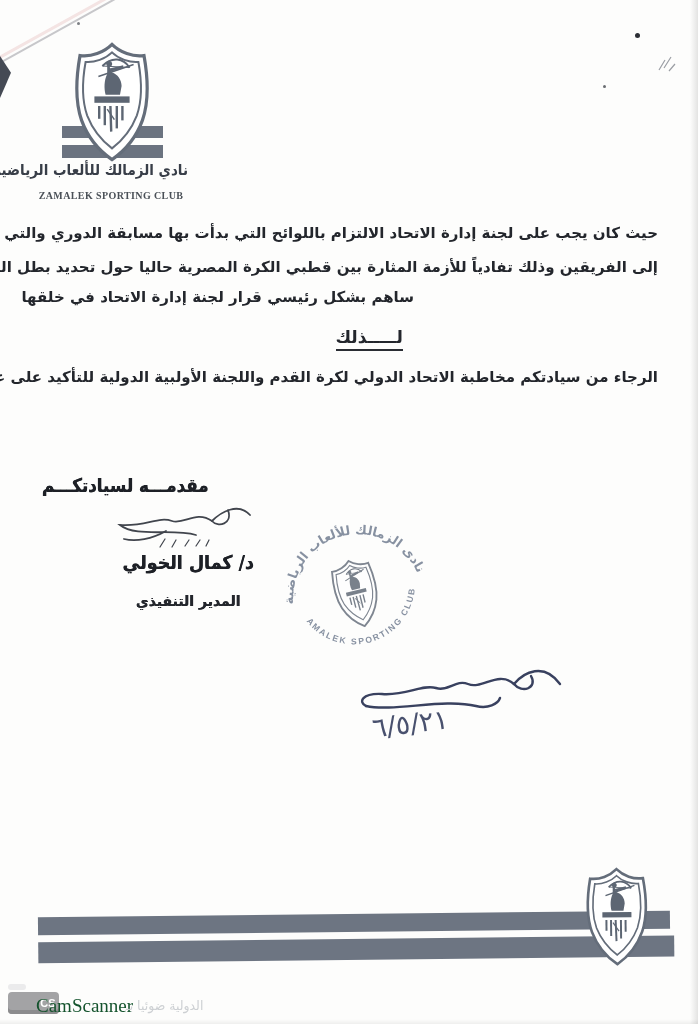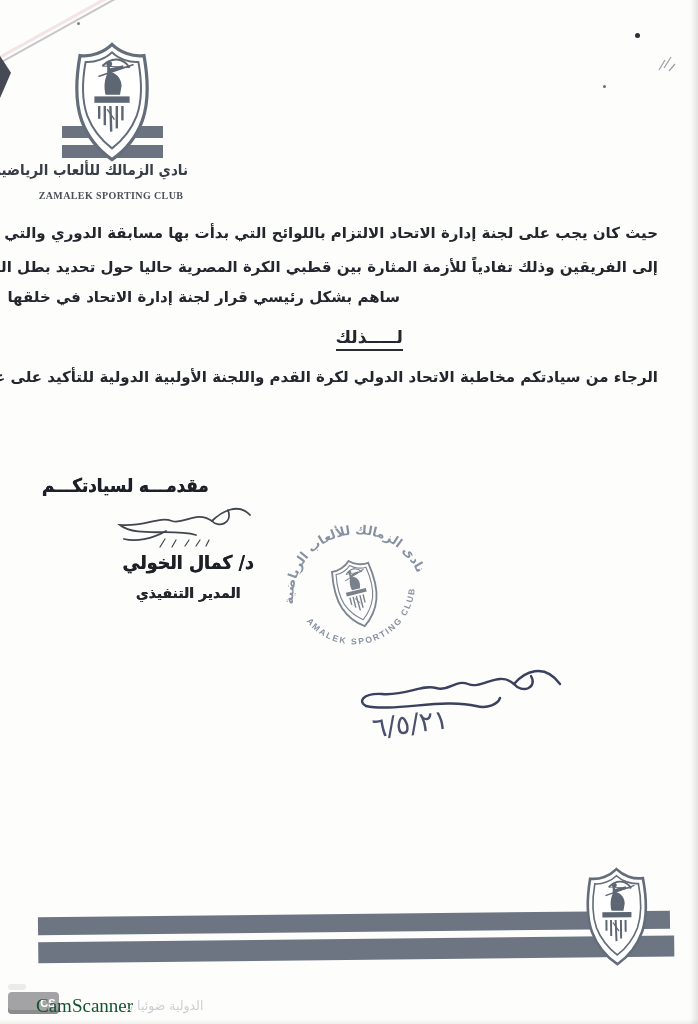--- a/index.html
+++ b/index.html
@@ -33,35 +33,35 @@
     transform:scaleY(1.12);letter-spacing:-0.5px;white-space:nowrap;}
   .club-en{position:absolute;left:30px;top:190px;width:162px;text-align:center;
     font-family:"Liberation Serif",serif;font-size:10px;font-weight:700;
     letter-spacing:.4px;color:#4a5057;white-space:nowrap;}
 
   
   .line{position:absolute;direction:rtl;white-space:nowrap;
     font-size:15px;font-weight:700;color:#23262c;}
   .l-p1a{right:40px;top:224px;}
   .l-p1b{right:40px;top:258px;}
-  .l-p1c{right:298px;top:288px;margin-left:36px;}
+  .l-p1c{right:284px;top:288px;margin-left:36px;}
   .therefore{position:absolute;right:295px;top:327px;direction:rtl;
     font-size:17px;font-weight:700;color:#23262c;
     border-bottom:2.5px solid #2a2d33;padding-bottom:2px;white-space:nowrap;}
   .l-p2a{right:40px;top:368px;}
   .l-p2b{right:40px;top:402px;}
   .closing{position:absolute;right:230px;top:438px;direction:rtl;white-space:nowrap;
     font-size:15.5px;font-weight:700;font-style:italic;color:#23262c;}
   .presented{position:absolute;right:490px;top:474px;direction:rtl;white-space:nowrap;
     font-size:19px;font-weight:700;color:#1d2026;text-shadow:.5px 0 0 #1d2026;
     transform:scaleX(.88);transform-origin:right center;}
   .signer-block{position:absolute;right:430px;top:551px;width:160px;text-align:center;direction:rtl;}
   .signer-name{font-size:19px;font-weight:700;color:#1d2026;text-shadow:.5px 0 0 #1d2026;
     transform:scaleX(.92);white-space:nowrap;}
-  .signer-title{margin-top:12px;font-size:14px;font-weight:700;color:#23262c;
+  .signer-title{margin-top:20px;font-size:14px;font-weight:700;color:#23262c;
     text-shadow:.4px 0 0 #23262c;white-space:nowrap;}
   .sig1{position:absolute;left:100px;top:497px;width:170px;height:58px;}
 
   
   .stamp-wrap{position:absolute;left:278px;top:516px;width:158px;height:158px;
     transform:rotate(-14deg);opacity:.82;}
 
   
   .sig2{position:absolute;left:346px;top:652px;width:234px;height:70px;}
   .hand-date{position:absolute;left:372px;top:708px;direction:rtl;white-space:nowrap;

